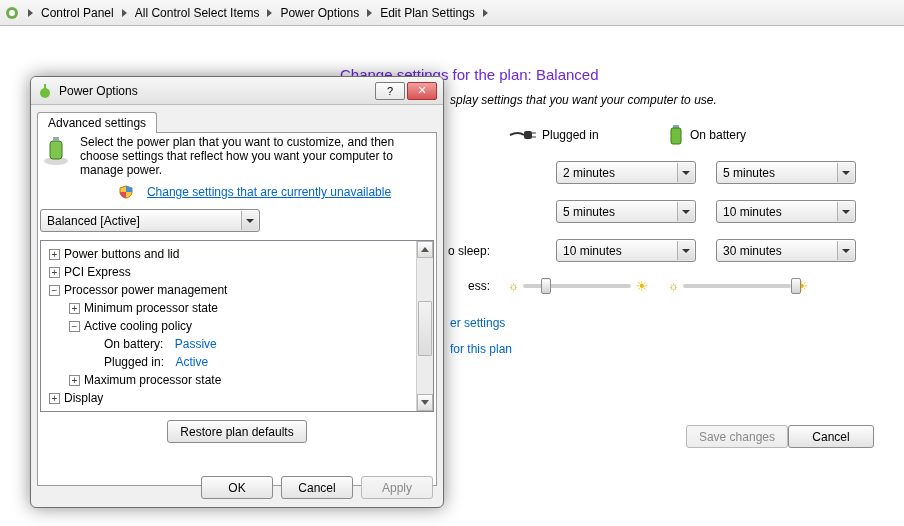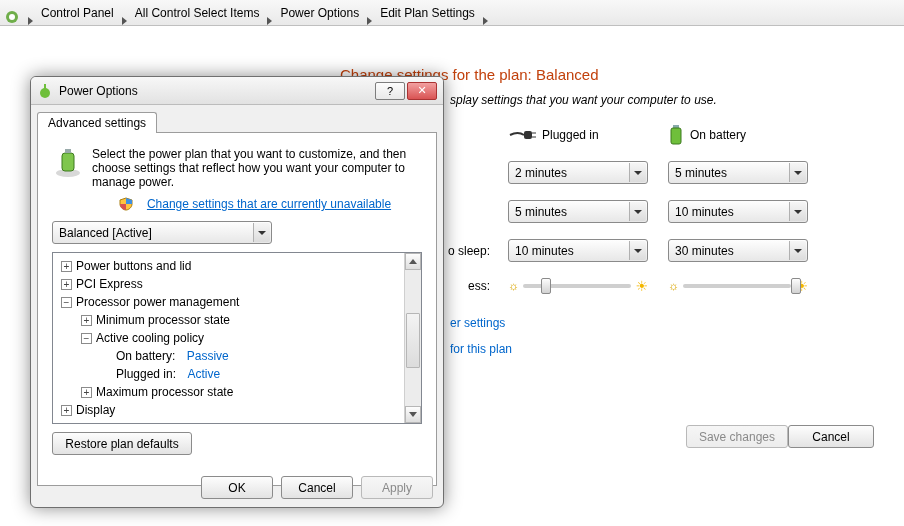--- a/index.html
+++ b/index.html
@@ -1,34 +1,34 @@
 <!DOCTYPE html>
 <html><head>
 <meta charset="utf-8">
 <style>
   * { box-sizing: border-box; font-family: "Segoe UI", Tahoma, sans-serif; }
   body { margin: 0; width: 904px; height: 526px; background: #fff; font-size: 12px; color: #000; overflow: hidden; position: relative; }
 
   
-  .breadcrumb-bar { display: flex; align-items: flex-end; height: 26px; background: linear-gradient(#f8f8f8, #e9e9e9); border-bottom: 1px solid #bfbfbf; padding: 0 4px; }
+  .breadcrumb-bar { display: flex; align-items: center; height: 26px; background: linear-gradient(#f8f8f8, #e9e9e9); border-bottom: 1px solid #bfbfbf; padding: 0 4px; }
   .bc-icon { width: 16px; height: 16px; margin-right: 4px; display:flex; align-items:center; justify-content:center; }
   .bc-item { display: flex; align-items: center; padding: 0 4px; height: 100%; }
   .breadcrumb-bar .chev-right { display:inline-block; width:0;height:0;border-top:4px solid transparent;border-bottom:4px solid transparent;border-left:5px solid #555; margin:0 4px;}
 
   
   .page { padding: 30px 40px 0 200px; position: relative; }
-  .page-title { color: #c2410c; font-size: 15px; margin: 10px 0 10px 140px; }
+  .page-title { color: #6d28d9; font-size: 15px; margin: 10px 0 10px 140px; }
   .page-sub { color: #000; margin: 0 0 18px 0; }
 
   .settings-grid { display: grid; grid-template-columns: 300px 160px 160px; row-gap: 16px; align-items: center; }
   .col-head { display:flex; align-items:center; gap:6px; font-size:12px; }
   .col-head .batt-icon { width:16px; height:20px; }
   .col-head .plug-icon { width:28px; height:12px; }
 
-  .w7-select { position: relative; height: 23px; width: 140px; border: 1px solid #8a8a8a; border-radius: 3px; background: linear-gradient(#fefefe, #e7e7e7); display:flex; align-items:center; padding: 0 20px 0 6px; font-size:12px; }
+  .w7-select { position: relative; height: 23px; width: 140px; border: 1px solid #8a8a8a; border-radius: 3px; background: linear-gradient(#fefefe, #e7e7e7); display:flex; align-items:center; padding: 0 20px 0 6px; font-size:12px;margin-left:48px; }
   .w7-select .arrow-btn { position:absolute; right:1px; top:1px; bottom:1px; width:17px; border-left:1px solid #b0b0b0; border-radius: 0 2px 2px 0; background: linear-gradient(#f6f6f6,#dcdcdc); display:flex; align-items:center; justify-content:center; }
   .w7-select .arrow-btn .tri { width:0;height:0;border-left:4px solid transparent;border-right:4px solid transparent;border-top:4px solid #333; }
 
   .slider-row { display:flex; align-items:center; gap:4px; width:140px; }
   .sun-small { color:#d9a500; font-size:12px; }
   .sun-big { color:#f3b700; font-size:14px; }
   .slider { flex:1; height: 4px; background:#cfcfcf; position:relative; border-radius:2px; }
   .slider .thumb { position:absolute; top:-6px; width:10px; height:16px; background: linear-gradient(#fdfdfd,#d2d2d2); border:1px solid #8a8a8a; border-radius:2px; }
   .slider .thumb.l1 { left: 18px; }
   .slider .thumb.r1 { left: 108px; }
@@ -43,42 +43,42 @@
   .dialog { position:absolute; left: 30px; top: 76px; width: 414px; height: 432px; border:1px solid #6f6f6f; border-radius: 6px; box-shadow: 0 0 18px rgba(0,0,0,.45); background: #f0f0f0; overflow:hidden; }
   .titlebar { height: 28px; background: linear-gradient(#f7f7f7,#e2e2e2); display:flex; align-items:center; padding: 0 6px; border-bottom:1px solid #bcbcbc; }
   .titlebar .ti { width:16px; height:16px; margin-right:6px; }
   .titlebar .title { flex:1; font-size:12px; color:#000; }
   .winctrl { display:flex; gap:0; }
   .winctrl .wc { width: 30px; height:18px; margin-left:2px; border:1px solid #7d7d7d; border-radius: 2px; background:linear-gradient(#fcfcfc,#e9e9e9); display:flex; align-items:center; justify-content:center; font-size:11px; }
   .winctrl .wc.close { background: linear-gradient(#f2a0a0,#d95353); color:#fff; border-color:#a33; }
   .tabstrip-area { padding: 6px 6px 0 6px; background:#f0f0f0; }
   .tabstrip { display:flex; }
   .tab { padding: 3px 10px; border:1px solid #9c9c9c; border-bottom:none; background:#fff; border-radius: 3px 3px 0 0; font-size:12px; position:relative; top:1px; z-index:2; }
-  .tabbody { border:1px solid #9c9c9c; background:#fff; margin: 0 6px 6px 6px; padding: 14px; height: 354px; position:relative; }
+  .tabbody { border:1px solid #9c9c9c; background:#fff; margin: 0 6px 6px 6px; padding: 2px; height: 354px; position:relative; }
   .intro-row { display:flex; gap:8px; }
   .intro-row .pp-icon { width:32px; height:32px; flex:none; }
   .intro-row .txt { font-size:12px; flex:1; }
   .shield-row { display:flex; align-items:center; gap:14px; margin: 8px 0 10px 36px; justify-content: center; }
   .shield { width:14px; height:14px; }
   .plan-select { margin-left:0; width: 220px; }
 
   .treepanel { margin-top:8px; border:1px solid #828790; height: 172px; position:relative; background:#fff; overflow:hidden; }
   .tree { padding: 4px 0 4px 4px; font-size:12px; line-height:18px; }
   .tree-row { display:flex; align-items:center; gap:4px; padding-left: var(--ind,0px); white-space:nowrap; }
   .exp { width:11px; height:11px; border:1px solid #8b8b8b; display:flex; align-items:center; justify-content:center; font-size:10px; line-height:9px; color:#444; background:#fff; flex:none; }
   .exp.empty { border:none; }
   .kv-label { color:#000; }
   .kv-val { color:#0066cc; }
   .vscroll { position:absolute; right:0; top:0; bottom:0; width:17px; background:#ececec; border-left:1px solid #cfcfcf; }
   .vscroll .sbtn { height:17px; background:linear-gradient(#fdfdfd,#dedede); border:1px solid #b6b6b6; display:flex; align-items:center; justify-content:center; }
   .vscroll .sbtn .tri-up {width:0;height:0;border-left:4px solid transparent;border-right:4px solid transparent;border-bottom:5px solid #555;}
   .vscroll .sbtn .tri-dn {width:0;height:0;border-left:4px solid transparent;border-right:4px solid transparent;border-top:5px solid #555;}
   .vscroll .sthumb { position:absolute; left:1px; right:1px; top:60px; height:55px; background:linear-gradient(#f3f3f3,#dcdcdc); border:1px solid #b6b6b6; border-radius:1px; }
 
-  .restore-row { display:flex; justify-content:flex-start; margin-top:8px; }
+  .restore-row { display:flex; justify-content:center; margin-top:8px; }
   .dlg-actions { position:absolute; right:10px; bottom:8px; display:flex; gap:8px; }
   .dlg-actions .w7-btn { min-width:72px; }
 
   .row-label-hidden { visibility:hidden; }
 </style>
 </head>
 <body>
 
 <div class="breadcrumb-bar">
   <span class="bc-icon">

